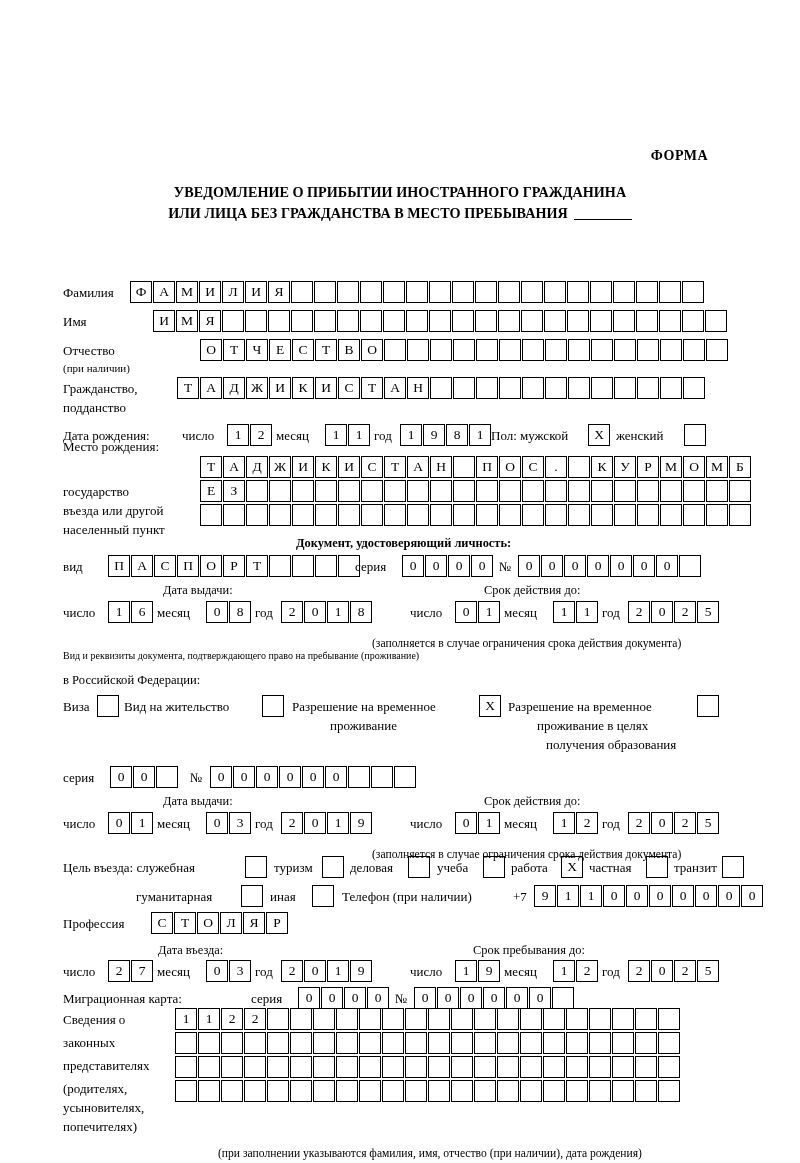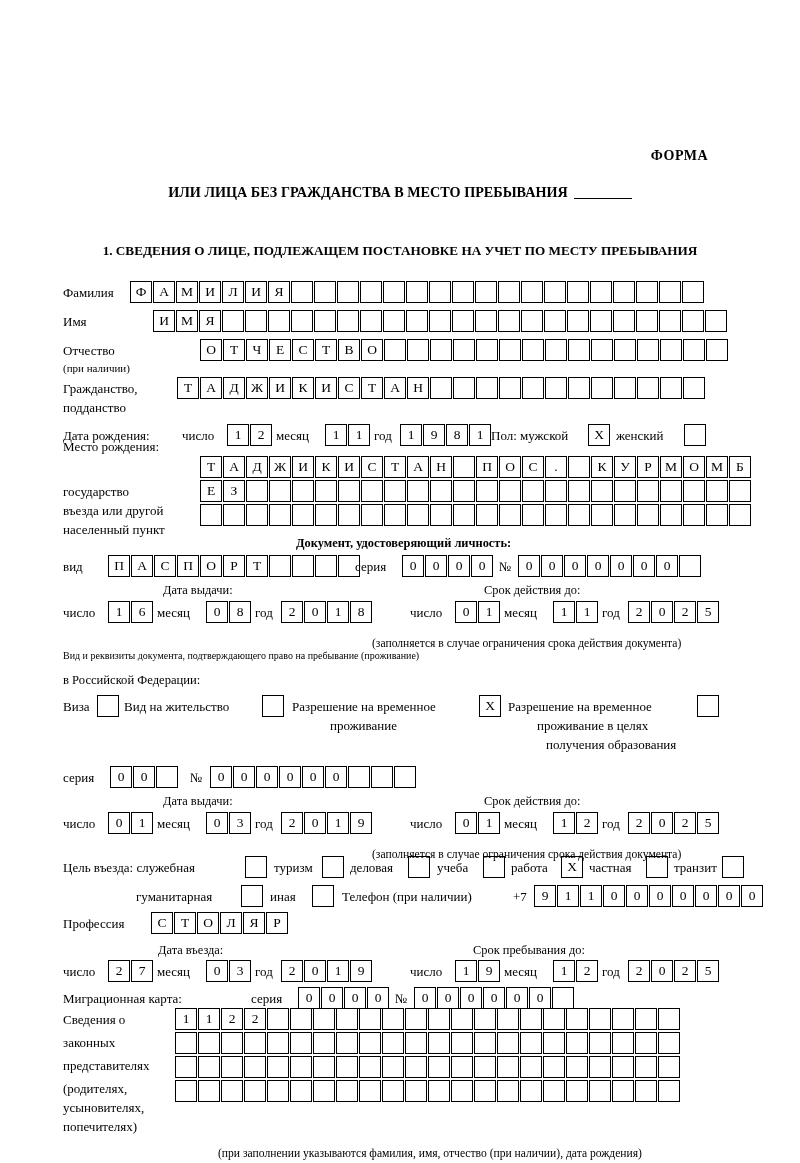--- a/index.html
+++ b/index.html
@@ -20,26 +20,26 @@
 </style>
 </head>
 <body>
 
 <div class="page">
 
 
   <div class="forma">ФОРМА</div>
 
   <div class="title">
+    <div>УВЕДОМЛЕНИЕ О ПРИБЫТИИ ИНОСТРАННОГО ГРАЖДАНИНА</div>
     <div>
       <span>ИЛИ ЛИЦА БЕЗ ГРАЖДАНСТВА В МЕСТО ПРЕБЫВАНИЯ</span><span class="u"></span>
     </div>
   </div>
 
-  <div class="sect">1. СВЕДЕНИЯ О ЛИЦЕ, ПОДЛЕЖАЩЕМ ПОСТАНОВКЕ НА УЧЕТ ПО МЕСТУ ПРЕБЫВАНИЯ</div>
 
   <div class="lbl" style="top:285px;left:63px;">Фамилия</div>
   <div class="boxrow" id="row-surname" style="top:281px;left:130px;">
       <div class="bx">Ф</div>
       <div class="bx">А</div>
       <div class="bx">М</div>
       <div class="bx">И</div>
       <div class="bx">Л</div>
       <div class="bx">И</div>
       <div class="bx">Я</div>

